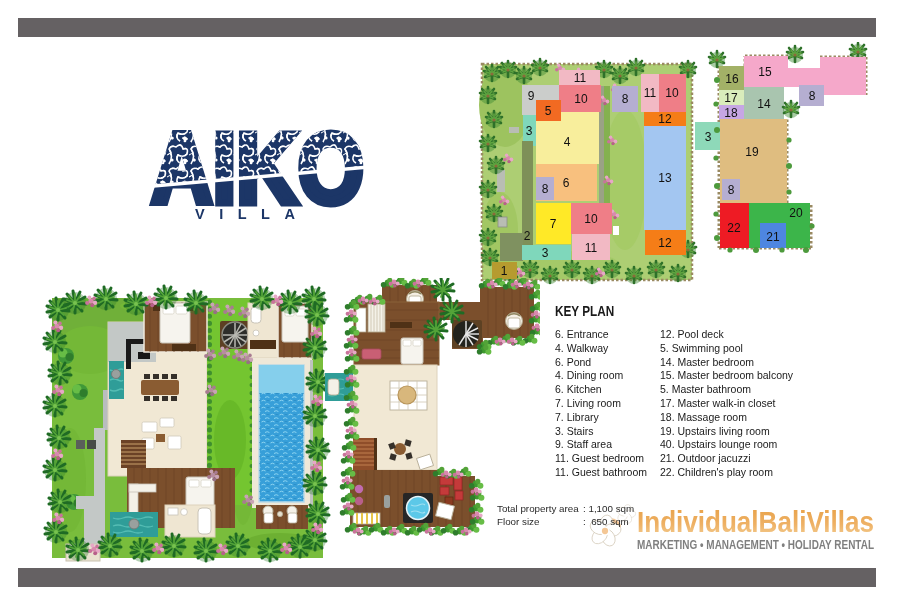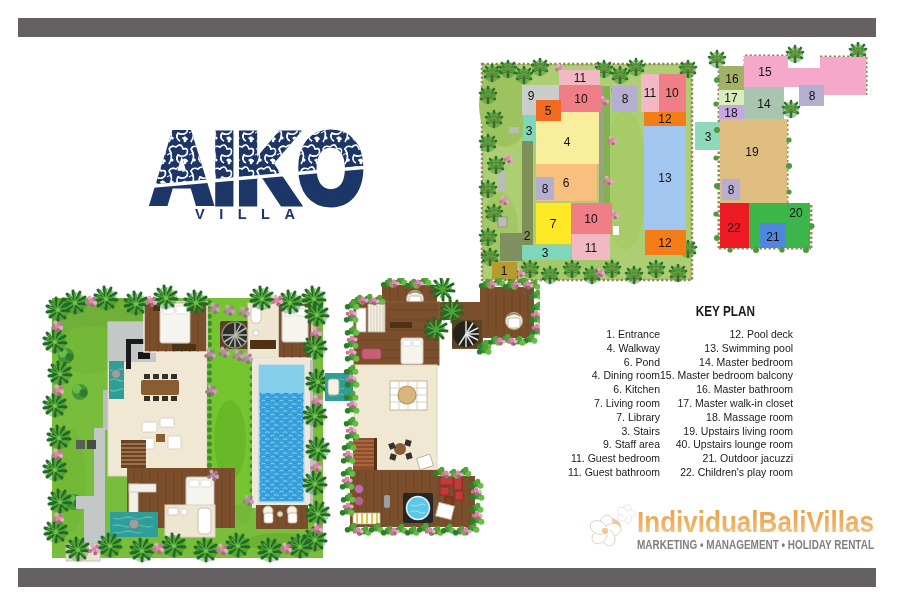--- a/index.html
+++ b/index.html
@@ -1,20 +1,20 @@
 <!DOCTYPE html>
 <html><head>
 <meta charset="utf-8">
 <style>
   html,body{margin:0;padding:0;background:#fff;}
   .page{position:relative;width:900px;height:600px;background:#ffffff;overflow:hidden;
         font-family:"Liberation Sans",sans-serif;}
   .page svg{position:absolute;}
   .bar{position:absolute;left:18px;width:858px;height:19px;background:#656163;}
-  .keyplan{position:absolute;left:555px;top:303px;color:#1a1a1a;text-align:right;}
+  .keyplan{position:absolute;left:555px;top:303px;color:#1a1a1a;}
   .keyplan h3{margin:0 0 9px 0;font-size:14px;letter-spacing:0;font-weight:bold;transform:scaleX(0.84);transform-origin:left;}
   .kcols{display:flex;font-size:10.5px;line-height:13.8px;}
   .kcols .c1{width:105px;}
   .totals{position:absolute;z-index:3;left:497px;top:503px;font-size:9.8px;color:#2b2b2b;line-height:12.6px;white-space:nowrap;}
   .totals .lbl{display:inline-block;width:86px;}
 </style>
 </head>
 <body>
 <div class="page">
 
@@ -757,48 +757,52 @@
         <use href="#hedgeC" x="464" y="472"></use>
       <use href="#flwC" x="446" y="473"></use>
         <use href="#flwC" x="458" y="473"></use>
     </g>
   </svg>
 
   <div class="keyplan">
     <h3>KEY PLAN</h3>
     <div class="kcols">
       <div class="c1">
-        <div>1. Entrance</div>
+        <div>6. Entrance</div>
         <div>4. Walkway</div>
         <div>6. Pond</div>
         <div>4. Dining room</div>
         <div>6. Kitchen</div>
         <div>7. Living room</div>
         <div>7. Library</div>
         <div>3. Stairs</div>
         <div>9. Staff area</div>
         <div>11. Guest bedroom</div>
         <div>11. Guest bathroom</div>
       </div>
       <div class="c2">
         <div>12. Pool deck</div>
-        <div>13. Swimming pool</div>
+        <div>5. Swimming pool</div>
         <div>14. Master bedroom</div>
         <div>15. Master bedroom balcony</div>
-        <div>16. Master bathroom</div>
+        <div>5. Master bathroom</div>
         <div>17. Master walk-in closet</div>
         <div>18. Massage room</div>
         <div>19. Upstairs living room</div>
         <div>40. Upstairs lounge room</div>
         <div>21. Outdoor jacuzzi</div>
         <div>22. Children's play room</div>
       </div>
     </div>
   </div>
 
+  <div class="totals">
+    <div><span class="lbl">Total property area</span>: 1,100 sqm</div>
+    <div><span class="lbl">Floor size</span>: &nbsp;650 sqm</div>
+  </div>
 
   <svg id="brand" style="left:575px;top:498px;" width="310" height="62" viewBox="575 498 310 62">
     <defs>
       <linearGradient id="ogr" x1="0" y1="0" x2="0" y2="1">
         <stop offset="0" stop-color="#e79f44"></stop>
         <stop offset="0.6" stop-color="#eeb165"></stop>
         <stop offset="1" stop-color="#f3cd92"></stop>
       </linearGradient>
       <g id="petal">
         <ellipse cx="0" cy="-8" rx="7" ry="9.5" fill="#fff" stroke="#d8cfbf" stroke-width="0.9"></ellipse>

